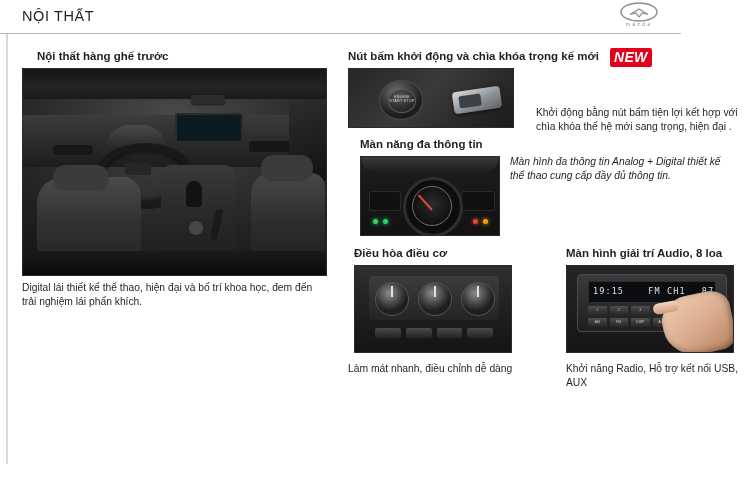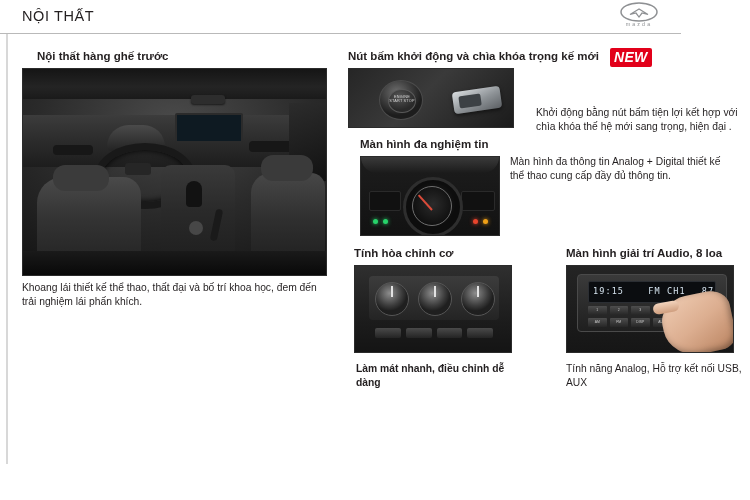--- a/index.html
+++ b/index.html
@@ -280,21 +280,21 @@
     border-radius: 50%; background: #27d36a; box-shadow: 0 0 4px #27d36a;
   }
   .mid-led-r {
     position: absolute; left: 112px; top: 62px; width: 5px; height: 5px;
     border-radius: 50%; background: #e8442c; box-shadow: 0 0 4px #e8442c;
   }
   .mid-led-a {
     position: absolute; left: 122px; top: 62px; width: 5px; height: 5px;
     border-radius: 50%; background: #f0a017; box-shadow: 0 0 4px #f0a017;
   }
-  .mid-caption { position: absolute; left: 510px; top: 155px; width: 226px; }
+  .mid-caption { position: absolute; left: 510px; top: 155px; width: 226px; font-style: italic; }
 
   
   .ac-title { position: absolute; left: 354px; top: 247px; }
   .ac-photo {
     position: absolute; left: 354px; top: 265px; width: 158px; height: 88px;
     background: linear-gradient(180deg,#2f2f2f 0%, #1d1d1d 60%, #141414 100%);
   }
   .ac-panel {
     position: absolute; left: 14px; top: 10px; width: 130px; height: 44px;
     background: linear-gradient(180deg,#3c3c3c,#242424);
@@ -314,21 +314,21 @@
     background: #e2e2e2;
   }
   .ac-buttons {
     position: absolute; left: 20px; top: 60px; width: 118px; height: 14px;
     display: flex; gap: 5px; align-items: center;
   }
   .ac-btn {
     flex: 1; height: 10px; border-radius: 2px;
     background: linear-gradient(180deg,#4a4a4a,#242424);
   }
-  .ac-caption { position: absolute; left: 356px; top: 362px; width: 172px; font-weight: bold; }
+  .ac-caption { position: absolute; left: 348px; top: 362px; width: 172px; }
 
   
   .au-title { position: absolute; left: 566px; top: 247px; }
   .au-photo {
     position: absolute; left: 566px; top: 265px; width: 168px; height: 88px;
     background: linear-gradient(180deg,#242424 0%, #161616 100%);
   }
   .au-unit {
     position: absolute; left: 10px; top: 8px; width: 148px; height: 56px;
     background: linear-gradient(180deg,#3a3a3a,#1f1f1f);
@@ -423,57 +423,57 @@
   <div class="li-shift"></div>
   <div class="li-knob"></div>
   <div class="li-hbrake"></div>
   <div class="li-seat-l"></div>
   <div class="li-seat-l-head"></div>
   <div class="li-seat-r"></div>
   <div class="li-seat-r-head"></div>
   <div class="li-floor"></div>
 </div>
 
-<div class="caption left-caption">Khoang lái thiết kế thể thao, thất đại và bố trí khoa học, đem đến trải nghiệm lái phấn khích.</div>
+<div class="caption left-caption">Digital lái thiết kế thể thao, hiện đại và bố trí khoa học, đem đến trải nghiệm lái phấn khích.</div>
 
 <div class="sec-title ps-title">Nút bấm khởi động và chìa khóa trọng kế mới</div>
 <div class="new-badge">NEW</div>
 
 <div class="photo ps-photo">
   <div class="ps-btn-outer">
     <div class="ps-btn-inner">
       <div class="ps-btn-label">ENGINE START STOP</div>
     </div>
   </div>
   <div class="ps-key">
     <div class="ps-key-pad"></div>
   </div>
 </div>
 
 <div class="caption ps-caption">Khởi động bằng nút bấm tiện lợi kết hợp với chìa khóa thế hệ mới sang trọng, hiện đại .</div>
 
-<div class="sec-title mid-title">Màn hình đa nghiệm tin</div>
+<div class="sec-title mid-title">Màn năng đa thông tin</div>
 
 <div class="photo mid-photo">
   <div class="mid-hood"></div>
   <div class="mid-lcd-l"></div>
   <div class="mid-lcd-r"></div>
   <div class="mid-gauge">
     <div class="mid-gauge-ring"></div>
     <div class="mid-needle"></div>
   </div>
   <div class="mid-led-g"></div>
   <div class="mid-led-g2"></div>
   <div class="mid-led-r"></div>
   <div class="mid-led-a"></div>
 </div>
 
 <div class="caption mid-caption">Màn hình đa thông tin Analog + Digital thiết kế thể thao cung cấp đầy đủ thông tin.</div>
 
-<div class="sec-title ac-title">Tính hòa chỉnh cơ</div>
+<div class="sec-title ac-title">Điều hòa điều cơ</div>
 
 <div class="photo ac-photo">
   <div class="ac-panel">
     <div class="ac-dial d1">
         <div class="ac-dial-mark"></div>
       </div>
     <div class="ac-dial d2">
         <div class="ac-dial-mark"></div>
       </div>
     <div class="ac-dial d3">
@@ -516,13 +516,13 @@
       <div class="au-sbtn">AUX</div>
       <div class="au-sbtn">USB</div>
       <div class="au-sbtn">MENU</div>
     </div>
     <div class="au-knob"></div>
   </div>
   <div class="au-hand"></div>
   <div class="au-finger"></div>
 </div>
 
-<div class="caption au-caption">Tính năng Analog, Hỗ trợ kết nối USB, AUX</div>
+<div class="caption au-caption">Khởi năng Radio, Hỗ trợ kết nối USB, AUX</div>
 
 </body></html>

